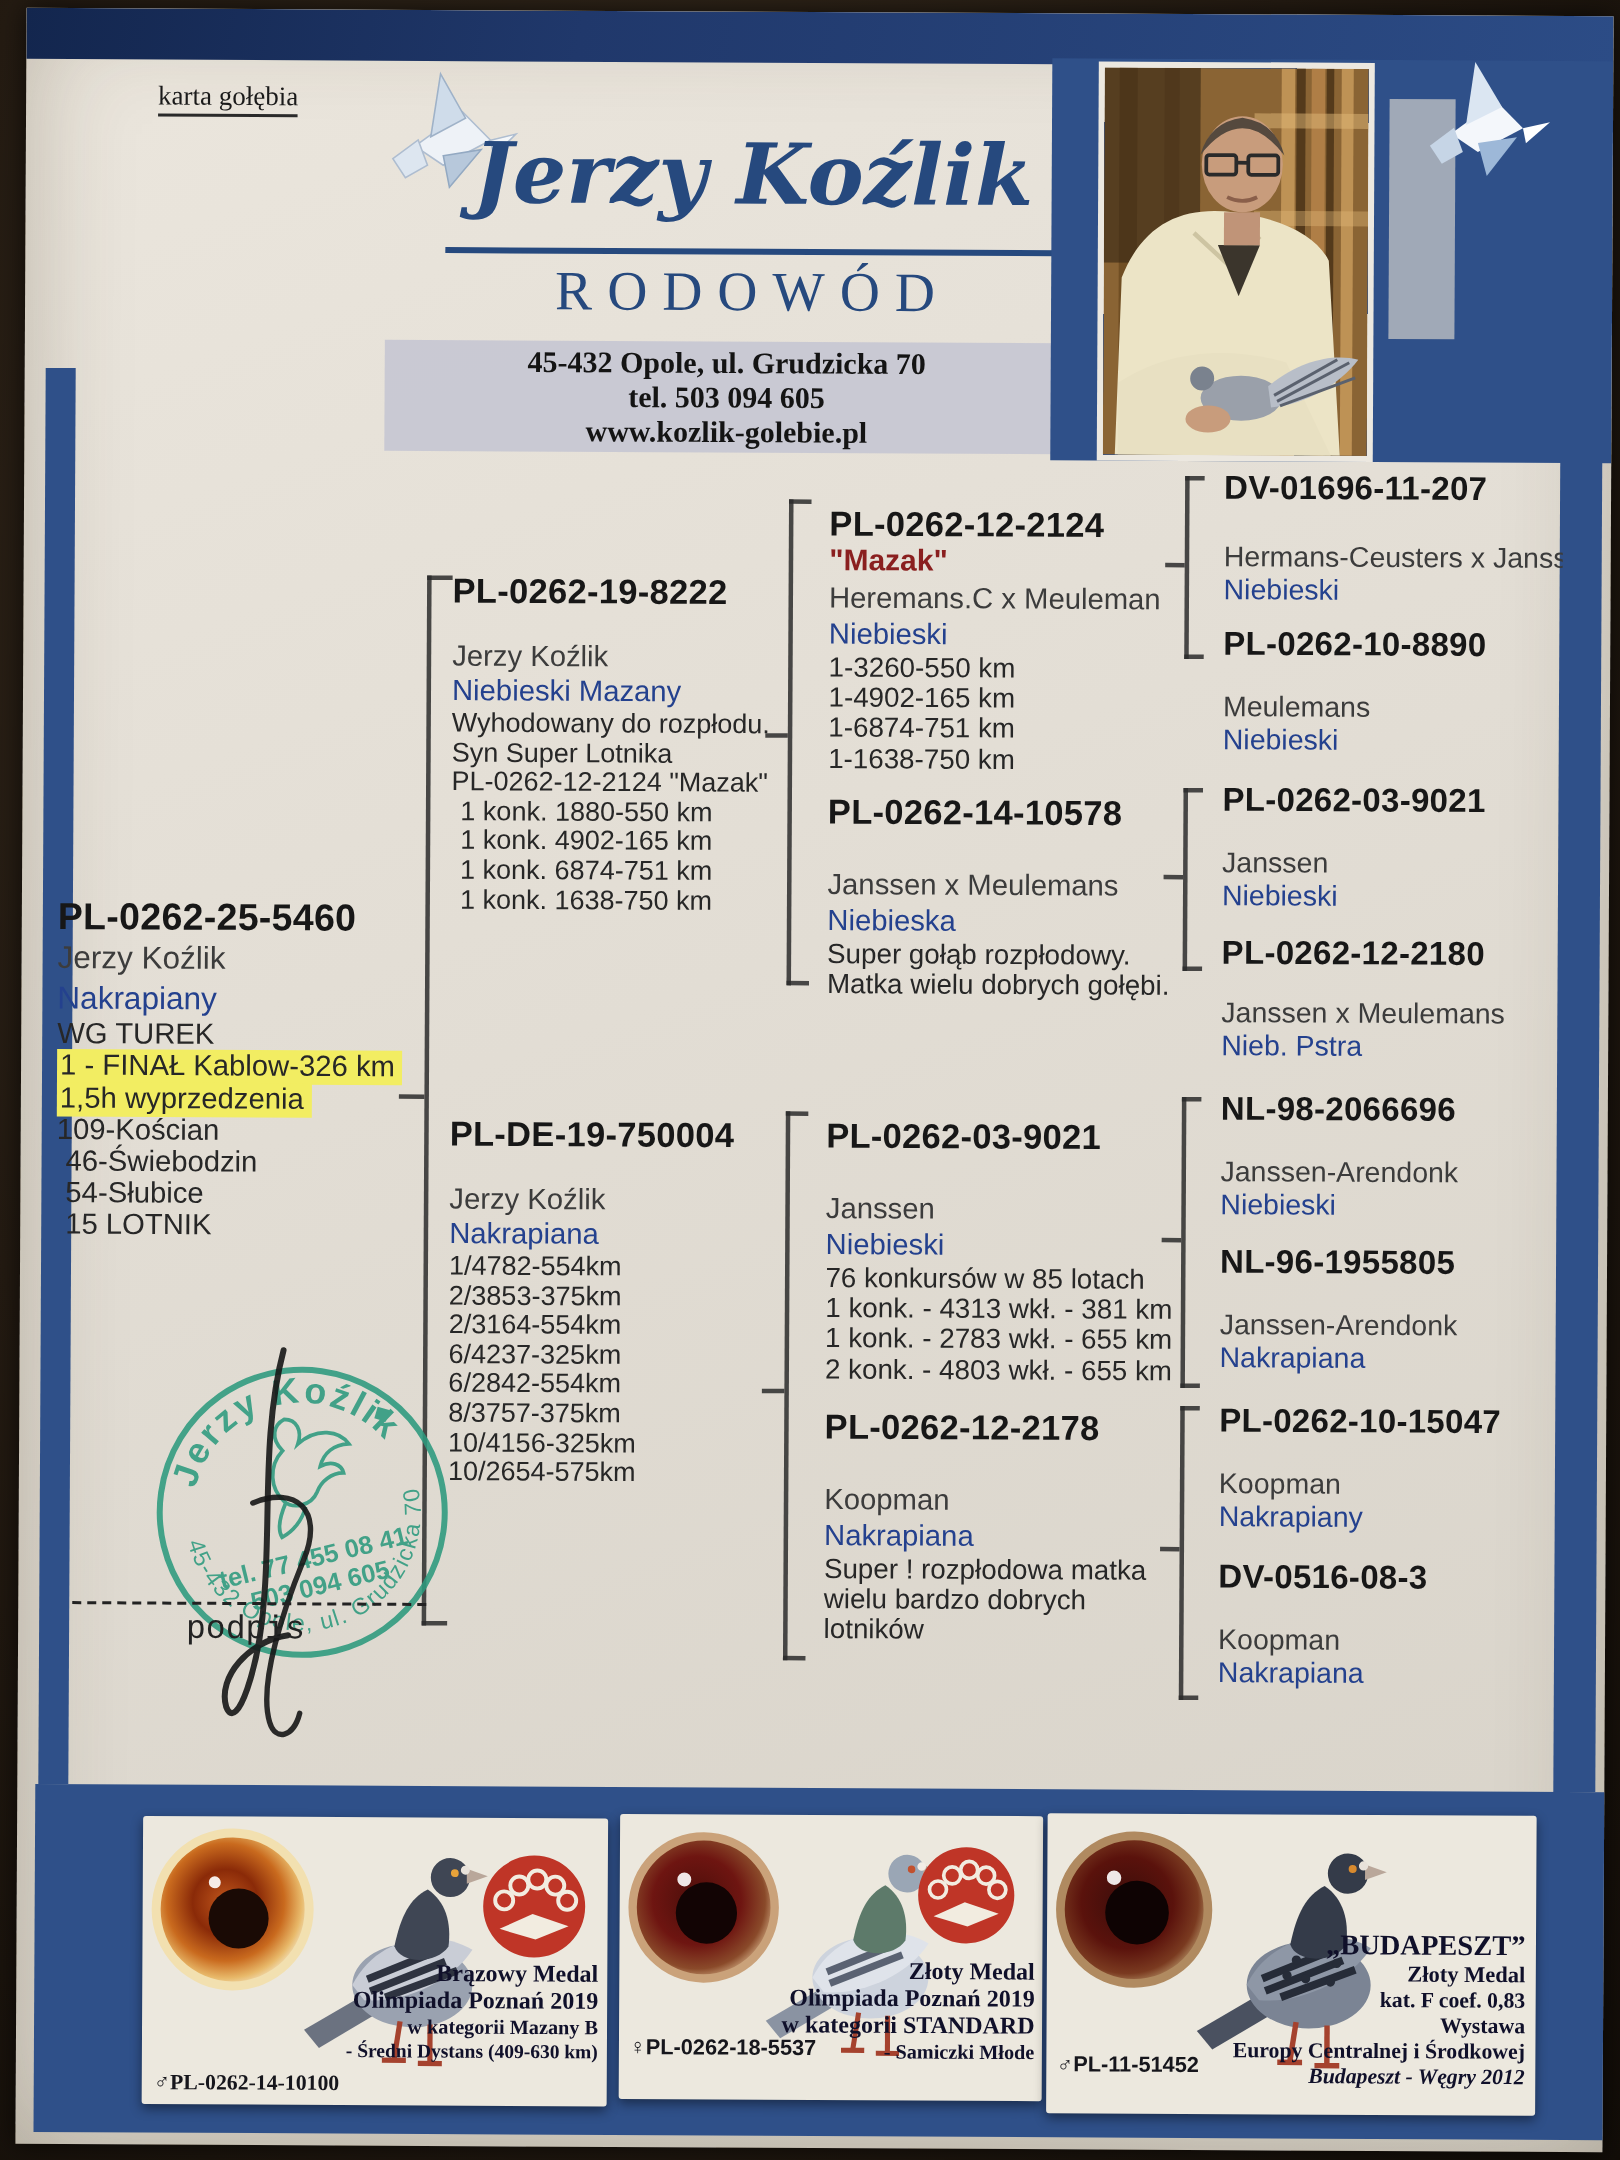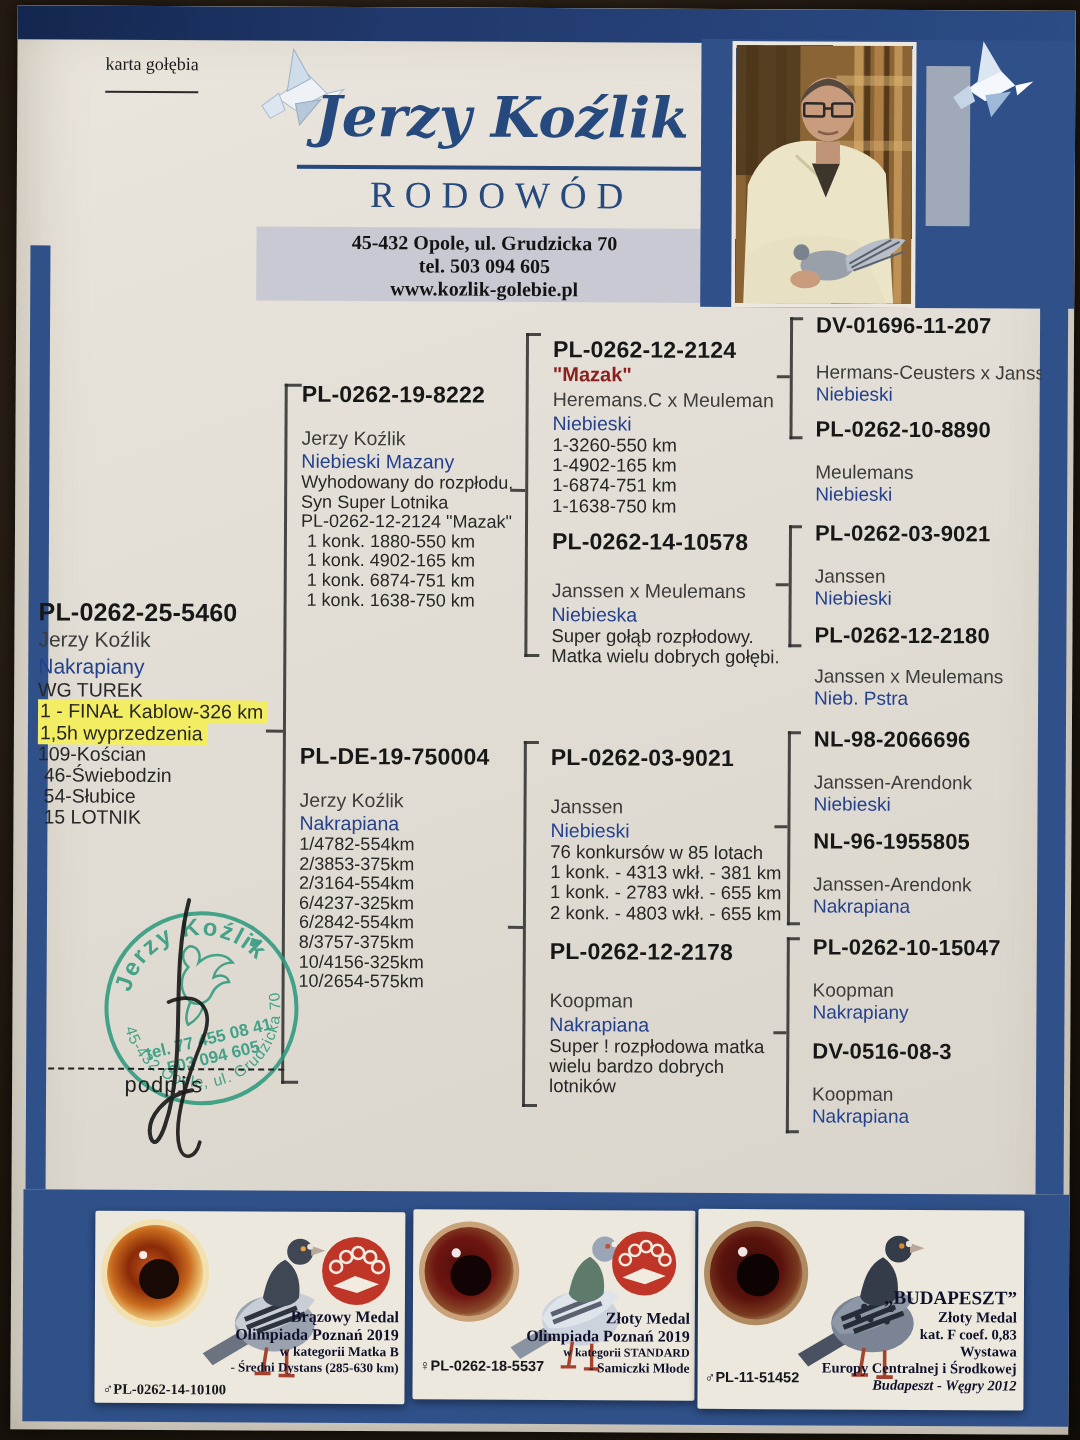--- a/index.html
+++ b/index.html
@@ -43,21 +43,21 @@
   .cring{position:absolute;font-family:"Liberation Sans",sans-serif;font-weight:700;font-size:14.5px;color:#16161c;}
   .dash{position:absolute;border-top:2.5px dashed #222;height:0;}
 </style>
 </head>
 <body>
 
 <div id="paper">
 
   <div class="abs band" style="left:0;top:0;width:1058px;height:34px;"></div>
 
-  <div class="abs serif" style="left:88px;top:48px;font-size:18px;color:#1a1a1a;border-bottom:2px solid #2a2a2a;padding-bottom:16px;">karta gołębia</div>
+  <div class="abs serif" style="left:88px;top:48px;font-size:18px;color:#1a1a1a;border-bottom:2px solid #2a2a2a;padding-bottom:1px;">karta gołębia</div>
 
   <svg class="abs" style="left:230px;top:36px;" width="105" height="95" viewBox="0 0 100 90">
     <polygon points="28,52 58,30 76,48 46,64" fill="#eef2f7" stroke="#aebdd0" stroke-width="1"></polygon>
     <polygon points="44,6 60,34 38,46" fill="#cfdcea" stroke="#9fb2c8" stroke-width="1"></polygon>
     <polygon points="46,58 70,54 50,78" fill="#b7c8db" stroke="#93a9c2" stroke-width="1"></polygon>
     <polygon points="76,48 92,44 78,58" fill="#f4f7fa" stroke="#aebdd0" stroke-width="1"></polygon>
     <polygon points="14,60 30,48 36,64 22,72" fill="#dde6f0" stroke="#aebdd0" stroke-width="1"></polygon>
   </svg>
 
   <div class="abs" style="left:240px;top:76px;width:490px;text-align:center;font-family:'DejaVu Serif',serif;font-style:italic;font-weight:700;font-size:56px;color:#26497e;">Jerzy Koźlik</div>
@@ -372,22 +372,22 @@
           <circle cx="25" cy="21" r="6"></circle>
           <circle cx="37" cy="17" r="6"></circle>
           <circle cx="49" cy="21" r="6"></circle>
           <circle cx="57" cy="31" r="6"></circle>
       </g>
       <polygon points="12,50 34,40 58,48 36,57" fill="#f2ece0"></polygon>
     </svg>
     <div class="medal" style="right:6px;bottom:28px;">
       <div style="font-size:16px;">Brązowy Medal</div>
       <div style="font-size:16px;">Olimpiada Poznań 2019</div>
-      <div style="font-size:13.5px;">w kategorii Matka B</div>
-      <div style="font-size:13px;">- Średni Dystans (285-630 km)</div>
+      <div style="font-size:13.5px;">w kategorii Mazany B</div>
+      <div style="font-size:13px;">- Średni Dystans (409-630 km)</div>
     </div>
     <div class="cring" style="left:8px;bottom:5px;font-family:Liberation Serif, serif;"><span>♂</span><span>PL-0262-14-10100</span></div>
   </div>
 
   <div class="card" style="left:402px;top:1202px;width:282px;height:190px;">
     <svg class="abs" style="left:4px;top:10px;" width="104" height="104" viewBox="0 0 112 112">
       <circle cx="56" cy="56" r="54" fill="#caa27a"></circle>
       <circle cx="56" cy="56" r="48" fill="url(#eg2)"></circle>
       <circle cx="58" cy="60" r="22" fill="#120404"></circle>
       <circle cx="42" cy="36" r="5" fill="#fff" opacity=".9"></circle>
@@ -419,21 +419,21 @@
           <circle cx="25" cy="21" r="6"></circle>
           <circle cx="37" cy="17" r="6"></circle>
           <circle cx="49" cy="21" r="6"></circle>
           <circle cx="57" cy="31" r="6"></circle>
       </g>
       <polygon points="12,50 34,40 58,48 36,57" fill="#f2ece0"></polygon>
     </svg>
     <div class="medal" style="right:5px;bottom:24px;">
       <div style="font-size:16px;">Złoty Medal</div>
       <div style="font-size:16px;">Olimpiada Poznań 2019</div>
-      <div style="font-size:12px;">w kategorii STANDARD</div>
+      <div style="font-size:16px;">w kategorii STANDARD</div>
       <div style="font-size:13.5px;">- Samiczki Młode</div>
     </div>
     <div class="cring" style="left:7px;bottom:26px;"><span>♀</span><span>PL-0262-18-5537</span></div>
   </div>
 
   <div class="card" style="left:687px;top:1200px;width:326px;height:200px;">
     <svg class="abs" style="left:4px;top:10px;" width="108" height="108" viewBox="0 0 112 112">
       <circle cx="56" cy="56" r="54" fill="#b08a60"></circle>
       <circle cx="56" cy="56" r="48" fill="url(#eg3)"></circle>
       <circle cx="58" cy="58" r="22" fill="#0e0303"></circle>

